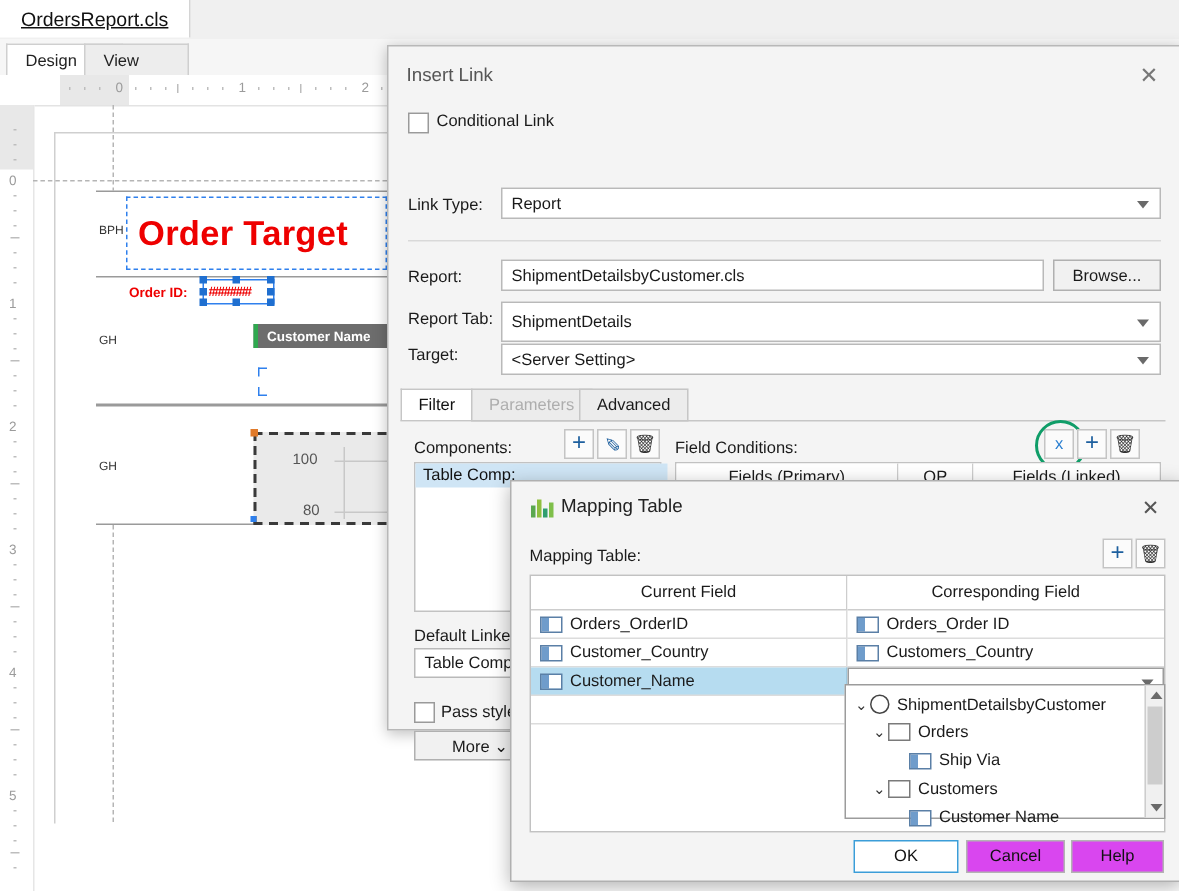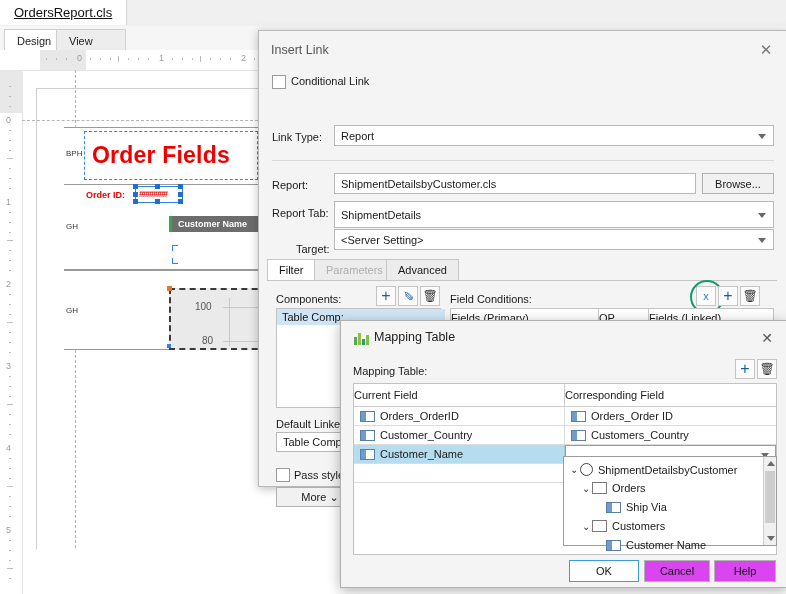--- a/index.html
+++ b/index.html
@@ -64,21 +64,21 @@
   .hr{position:absolute;height:0;border-top:1px solid #d9d9d9;}
   .ftab{position:absolute;top:0;height:22px;padding:0 11px;display:flex;align-items:center;font-size:11px;
         background:#ececec;border:1px solid #c6c6c6;box-sizing:border-box;}
   .ftab.active{background:#ffffff;border-bottom:1px solid #ffffff;color:#111;}
   .ftab.disabled{color:#aeaeae;}
   .panel{position:absolute;background:#ffffff;border:1px solid #c2c2c2;box-sizing:border-box;}
   .sqbtn{position:absolute;width:20px;height:20px;background:#fbfbfb;border:1px solid #c4c4c4;
          display:flex;align-items:center;justify-content:center;box-sizing:border-box;}
   .listsel{position:absolute;background:#cfe5f5;font-size:11px;display:flex;align-items:center;padding-left:5px;color:#111;}
   .grid-hdr{position:absolute;background:#ffffff;border-bottom:1px solid #cdcdcd;display:flex;align-items:center;
-            justify-content:flex-start;font-size:11px;color:#1a1a1a;box-sizing:border-box;}
+            justify-content:center;font-size:11px;color:#1a1a1a;box-sizing:border-box;}
   .grid-cell{position:absolute;display:flex;align-items:center;font-size:11px;color:#1a1a1a;box-sizing:border-box;padding-left:6px;}
   .fieldicon{display:inline-block;width:13px;height:9px;border:1px solid #5a7fa6;background:
              linear-gradient(to right,#6f9ccb 0 5px,#ffffff 5px 100%);margin-right:5px;flex:none;}
   .hilite-circle{position:absolute;border:2px solid #0f9d68;border-radius:50%;}
 
   
   #mapping{position:absolute;left:340px;top:320px;width:446px;height:266px;background:#f4f4f4;
            border:1px solid #b0b0b0;box-shadow:0 3px 12px rgba(0,0,0,.3);}
   #mapping .ttl{position:absolute;left:33px;top:9px;font-size:12.5px;color:#222;}
   #mapping .xbtn{position:absolute;right:8px;top:7px;width:24px;height:20px;display:flex;align-items:center;
@@ -200,21 +200,21 @@
     <div class="tickdot" style="left:9px;top:508px;width:2px;height:1px;"></div>
   </div>
 
   <div class="canvas"></div>
   <div class="hdash"></div>
   <div class="vdash"></div>
 
   <div class="band" style="top:127px;width:194px;height:56px;"></div>
   <div class="bandlabel" style="left:66px;top:149px;">BPH</div>
   <div class="sel-box" style="left:84px;top:131px;width:172px;height:47px;"></div>
-  <div class="order-title" style="left:92px;top:142px;">Order Fields</div>
+  <div class="order-title" style="left:92px;top:142px;">Order Target</div>
 
   <div class="band" style="top:184px;width:194px;height:84px;"></div>
   <div class="bandlabel" style="left:66px;top:222px;">GH</div>
   <div class="order-id-lbl" style="left:86px;top:190px;">Order ID:</div>
   <div class="sel-solid" style="left:135px;top:186px;width:46px;height:15px;">
     <div class="hashfield" style="left:3px;top:2px;width:40px;">#######</div>
   </div>
   <div class="handle" style="left:133px;top:184px;"></div>
   <div class="handle" style="left:155px;top:184px;"></div>
   <div class="handle" style="left:178px;top:184px;"></div>
@@ -268,21 +268,21 @@
   <div class="btn" style="left:443px;top:142px;width:72px;height:21px;">
     <span>Browse...</span>
   </div>
 
   <div class="fld-lbl" style="left:13px;top:176px;">Report Tab:</div>
   <div class="combo" style="left:75px;top:170px;width:440px;height:27px;">
     <span>ShipmentDetails</span>
     <span class="arr"></span>
   </div>
 
-  <div class="fld-lbl" style="left:13px;top:212px;margin-left:24px;">Target:</div>
+  <div class="fld-lbl" style="left:13px;top:200px;">Target:</div>
   <div class="combo" style="left:75px;top:198px;width:440px;height:21px;">
     <span>&lt;Server Setting&gt;</span>
     <span class="arr"></span>
   </div>
 
   <div style="position:absolute;left:8px;top:228px;width:510px;height:22px;">
     <div class="ftab active" style="left:0;">
       <span>Filter</span>
     </div>
     <div class="ftab disabled" style="left:47px;">

